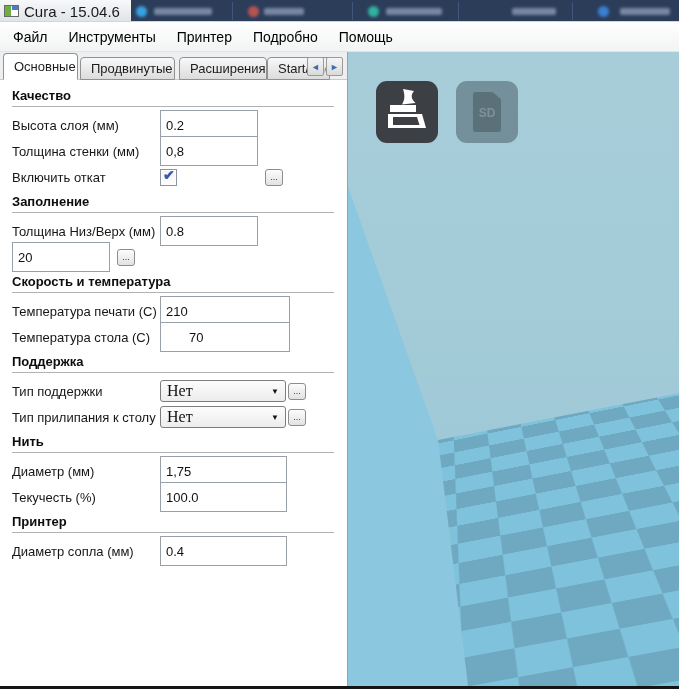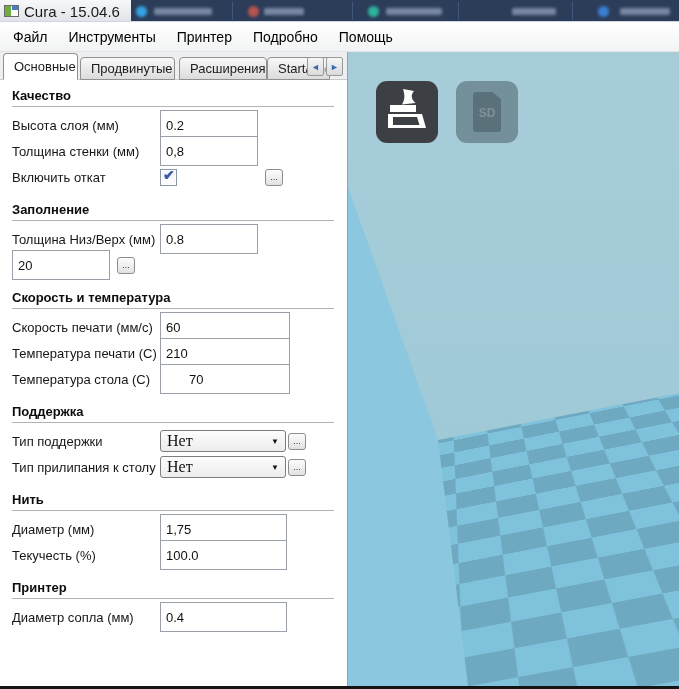--- a/index.html
+++ b/index.html
@@ -33,21 +33,21 @@
   .tab { position:absolute; bottom:-1px; height:23px; display:flex; align-items:center; padding:0 10px;
     font-size:13px; color:#1c1c1c; background:linear-gradient(#f8f8f8,#dcdcdc);
     border:1px solid #919191; border-radius:4px 4px 0 0; white-space:nowrap; overflow:hidden;margin-top:24px; }
   .tab.active { height:27px; background:#fff; border-bottom:1px solid #fff; z-index:2; }
   .tab-scroll { position:absolute; width:17px; height:19px; bottom:3px; background:linear-gradient(#f6f6f6,#dadada);
     border:1px solid #9a9a9a; border-radius:2px; display:flex; align-items:center; justify-content:center;
     font-size:9px; color:#3a6cb0; }
 
   
   .settings { position:absolute; left:0; top:28px; width:347px; height:606px; background:#fff; padding:8px 13px 0 12px; overflow:hidden; }
-  .sec-header { font-size:13px; font-weight:bold; color:#0d0d0d; margin-top:12px; padding-bottom:3px;
+  .sec-header { font-size:13px; font-weight:bold; color:#0d0d0d; margin-top:4px; padding-bottom:3px;
     border-bottom:1px solid #b2b2b2; margin-bottom:5px; }
   .sec-header:first-child { margin-top:0; }
   .row { display:flex; align-items:center; height:26px; }
   .rlabel { flex:0 0 148px; font-size:13px; color:#161616; white-space:nowrap; overflow:hidden; }
   .tfield { height:30px; border:1px solid #9aa0a8; background:#fff; font-size:13px; color:#111;
     padding:0 0 0 5px; font-family:"Liberation Sans",sans-serif; outline:none; }
   .cbox { width:17px; height:17px; border:1px solid #8a96a3; background:linear-gradient(#f2f4f7,#fdfdfd);
     position:relative; box-shadow:inset 0 0 0 1px #fff; }
   .cbox .chk { position:absolute; left:2px; top:-3px; font-size:14px; color:#3a57a8; font-weight:bold; }
   .combo { width:126px; height:22px; border:1px solid #7d7d7d; border-radius:3px;
@@ -153,24 +153,20 @@
           <span class="rlabel">Толщина Низ/Верх (мм)</span>
           <input class="tfield" value="0.8" style="width: 98px;">
         </div>
         <div class="row">
           <input class="tfield" value="20" style="width: 98px;">
           <span class="slot-spacer" style="width: 7px;"></span>
           <button class="more-btn">...</button>
         </div>
         <div class="sec-header">Скорость и температура</div>
         <div class="row">
-          <span class="rlabel">Скорость печати (мм/с)</span>
-          <input class="tfield" value="60" style="width: 130px;">
-        </div>
-        <div class="row">
           <span class="rlabel">Температура печати (C)</span>
           <input class="tfield" value="210" style="width: 130px;">
         </div>
         <div class="row">
           <span class="rlabel">Температура стола (C)</span>
           <input class="tfield" value="70" style="width: 130px; padding-left: 28px;">
         </div>
         <div class="sec-header">Поддержка</div>
         <div class="row">
           <span class="rlabel">Тип поддержки</span>

